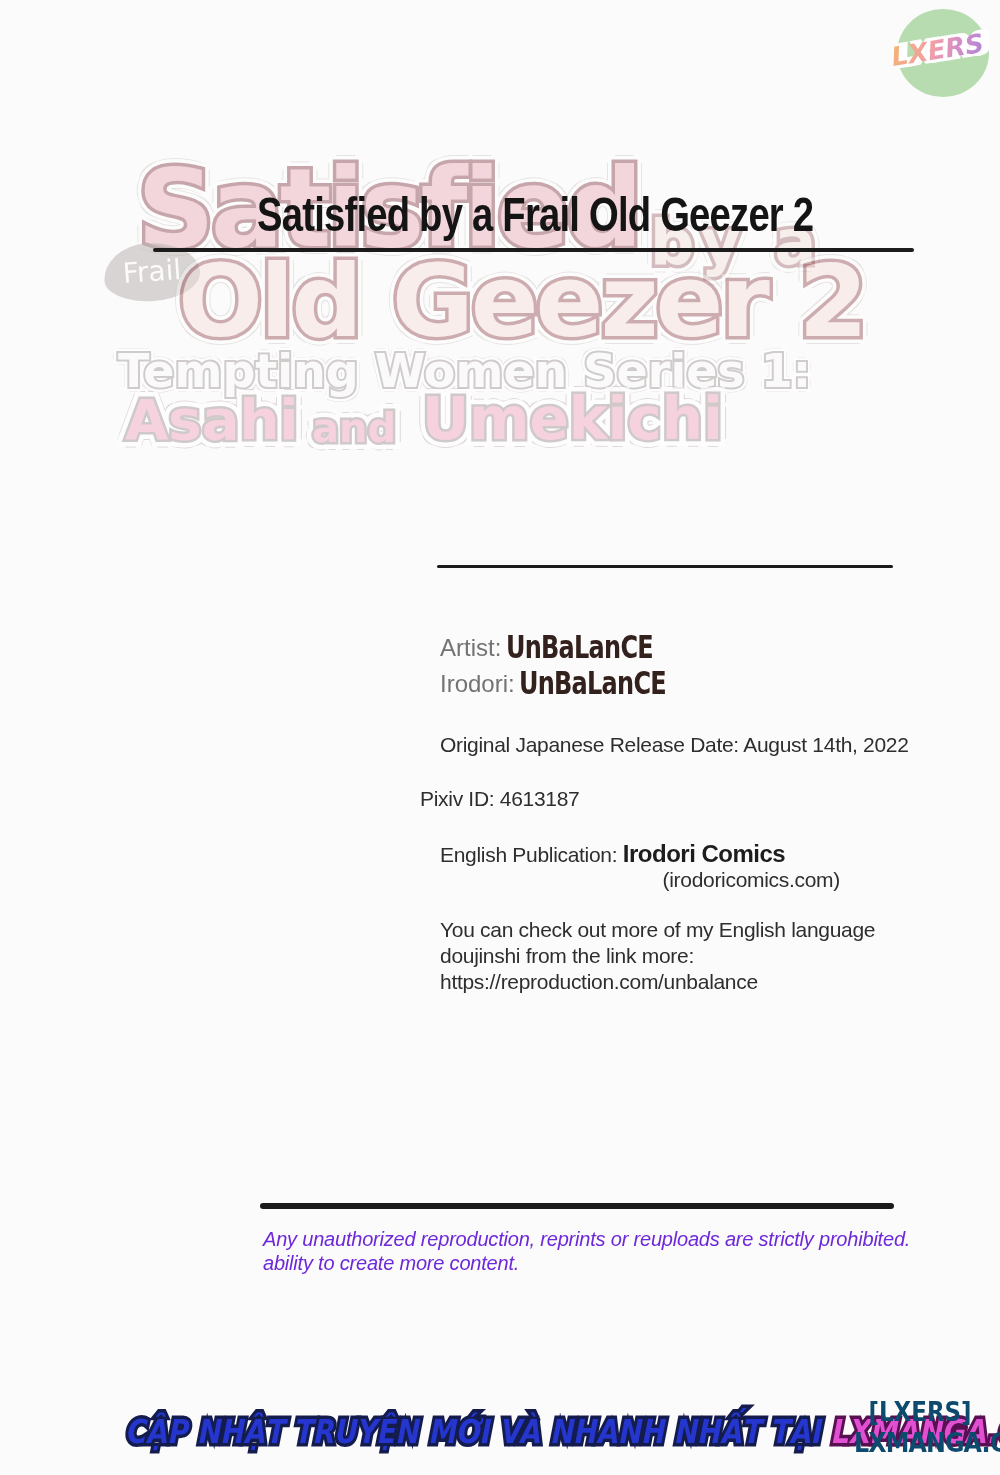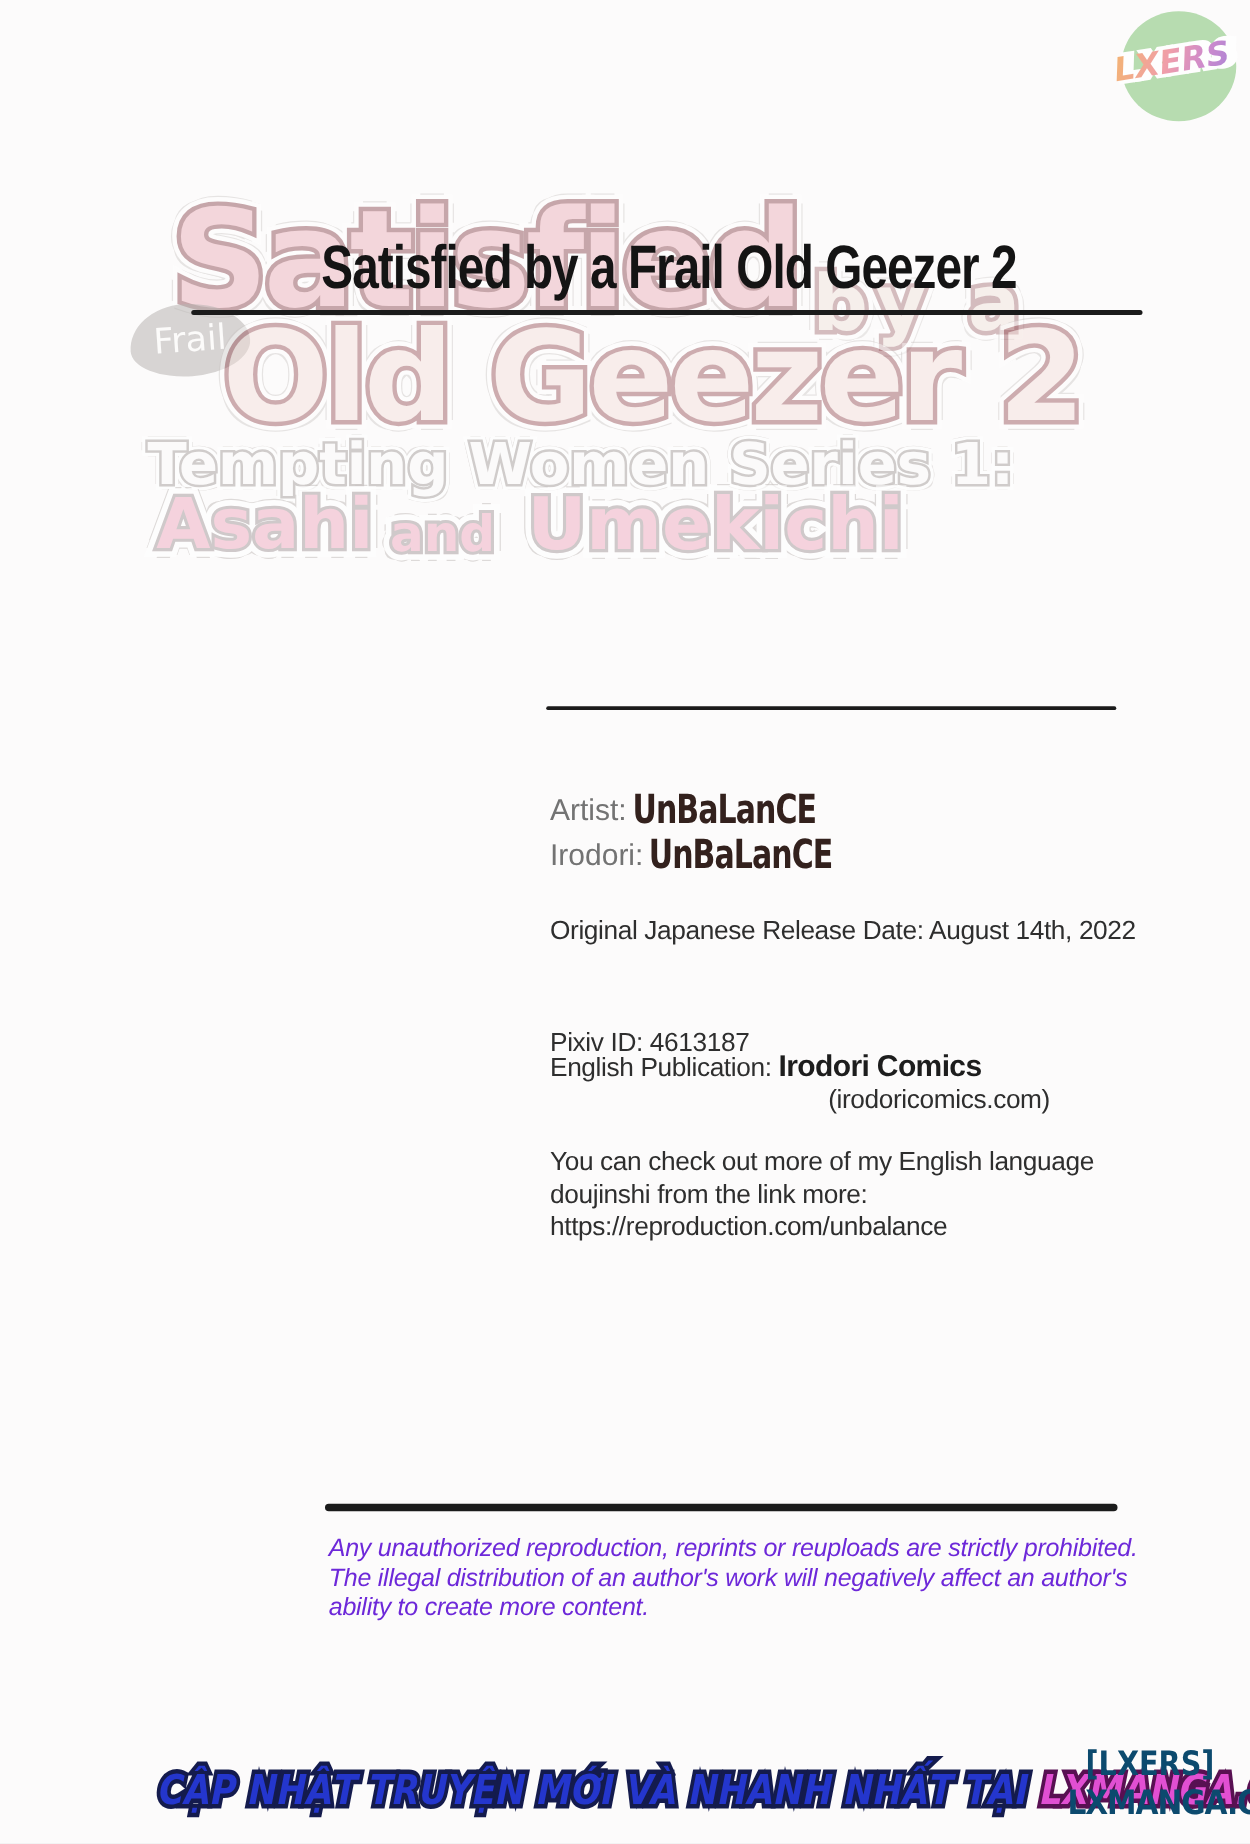--- a/index.html
+++ b/index.html
@@ -68,21 +68,21 @@
   .line { position:absolute; white-space:nowrap; }
   .lbl { font-size:24px; color:#737373; }
   .big-name { display:inline-block; font-family:"DejaVu Sans",sans-serif; font-weight:bold;
               font-size:32px; color:#33211d; transform:scaleX(.75); transform-origin:left bottom;
               vertical-align:-2px; letter-spacing:-1px; }
   .artist-line { left:440px; top:628px; }
   .circle-line { left:440px; top:664px; }
   .info { font-size:21px; letter-spacing:-.3px; color:#2e2e2e; }
   .rel-line1 { left:440px; top:733px; }
   .rel-line2 { left:440px; top:760px; }
-  .rel-line3 { left:440px; top:787px;margin-top:36px; }
+  .rel-line3 { left:420px; top:787px; }
   .pub-line  { left:440px; top:840px; }
   .pub-bold  { font-weight:bold; font-size:24px; color:#1d1d1d; letter-spacing:-.5px; }
   .pub-site  { left:440px; top:868px; width:400px; text-align:right; }
   .more1 { left:440px; top:918px; }
   .more2 { left:440px; top:944px; }
   .more3 { left:440px; top:970px; }
 
   
   .legal { position:absolute; left:263px; top:1228px; font-style:italic; font-size:20px;
            line-height:23.5px; color:#6d28d9; letter-spacing:-.2px; }
@@ -182,21 +182,20 @@
   </div>
   <div class="line info pub-site">(irodoricomics.com)</div>
 
   <div class="line info more1">You can check out more of my English language</div>
   <div class="line info more2">doujinshi from the link more:</div>
   <div class="line info more3">https://reproduction.com/unbalance</div>
 
   <div class="rule rule-legal"></div>
   <div class="legal">
     <div>Any unauthorized reproduction, reprints or reuploads are strictly prohibited.</div>
-    <div>The illegal distribution of an author's work will negatively affect an author's</div>
     <div>ability to create more content.</div>
   </div>
 
   <div class="viet">
     <span class="lay v1"><span>CẬP NHẬT TRUYỆN MỚI VÀ NHANH NHẤT TẠI </span><span class="pinkpart">LXMANGA.COM</span></span>
     <span class="lay v2"><span>CẬP NHẬT TRUYỆN MỚI VÀ NHANH NHẤT TẠI </span><span class="pinkpart">LXMANGA.COM</span></span>
   </div>
 
   <div class="tagblock">
     <span class="tag-lxers">[LXERS]</span>

